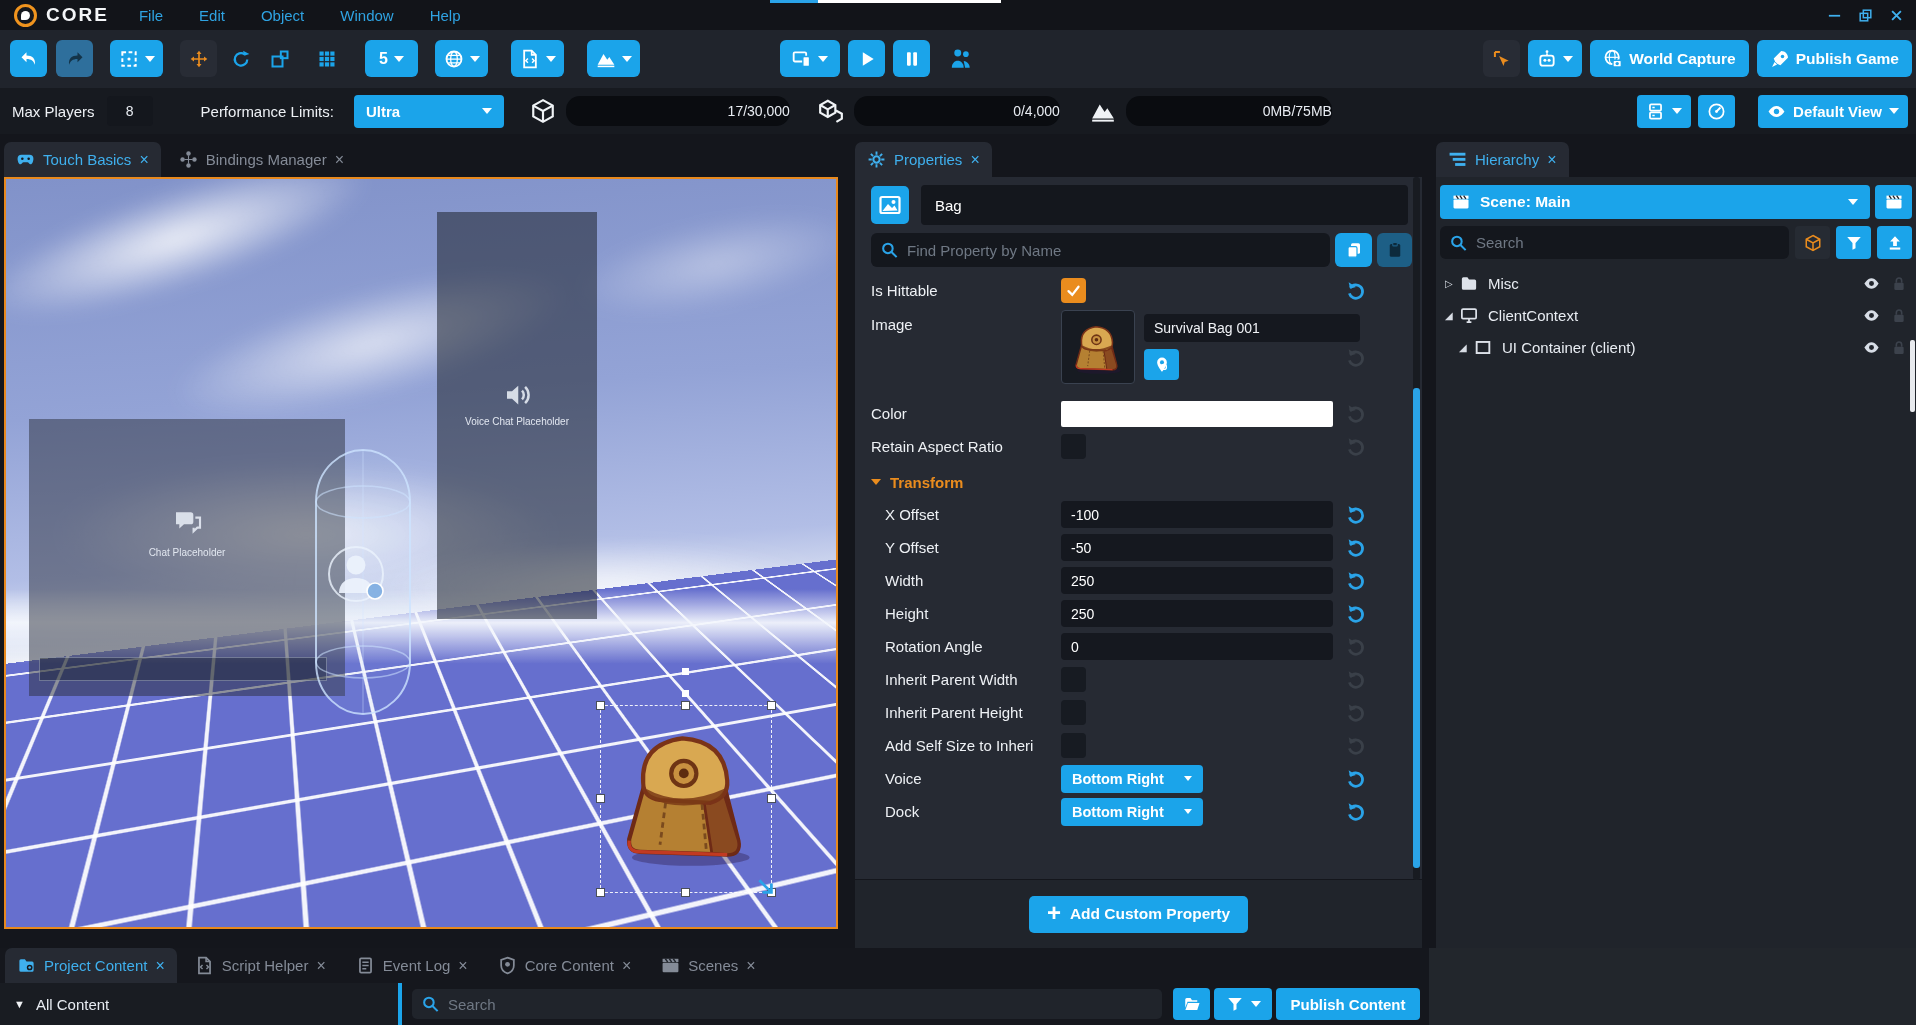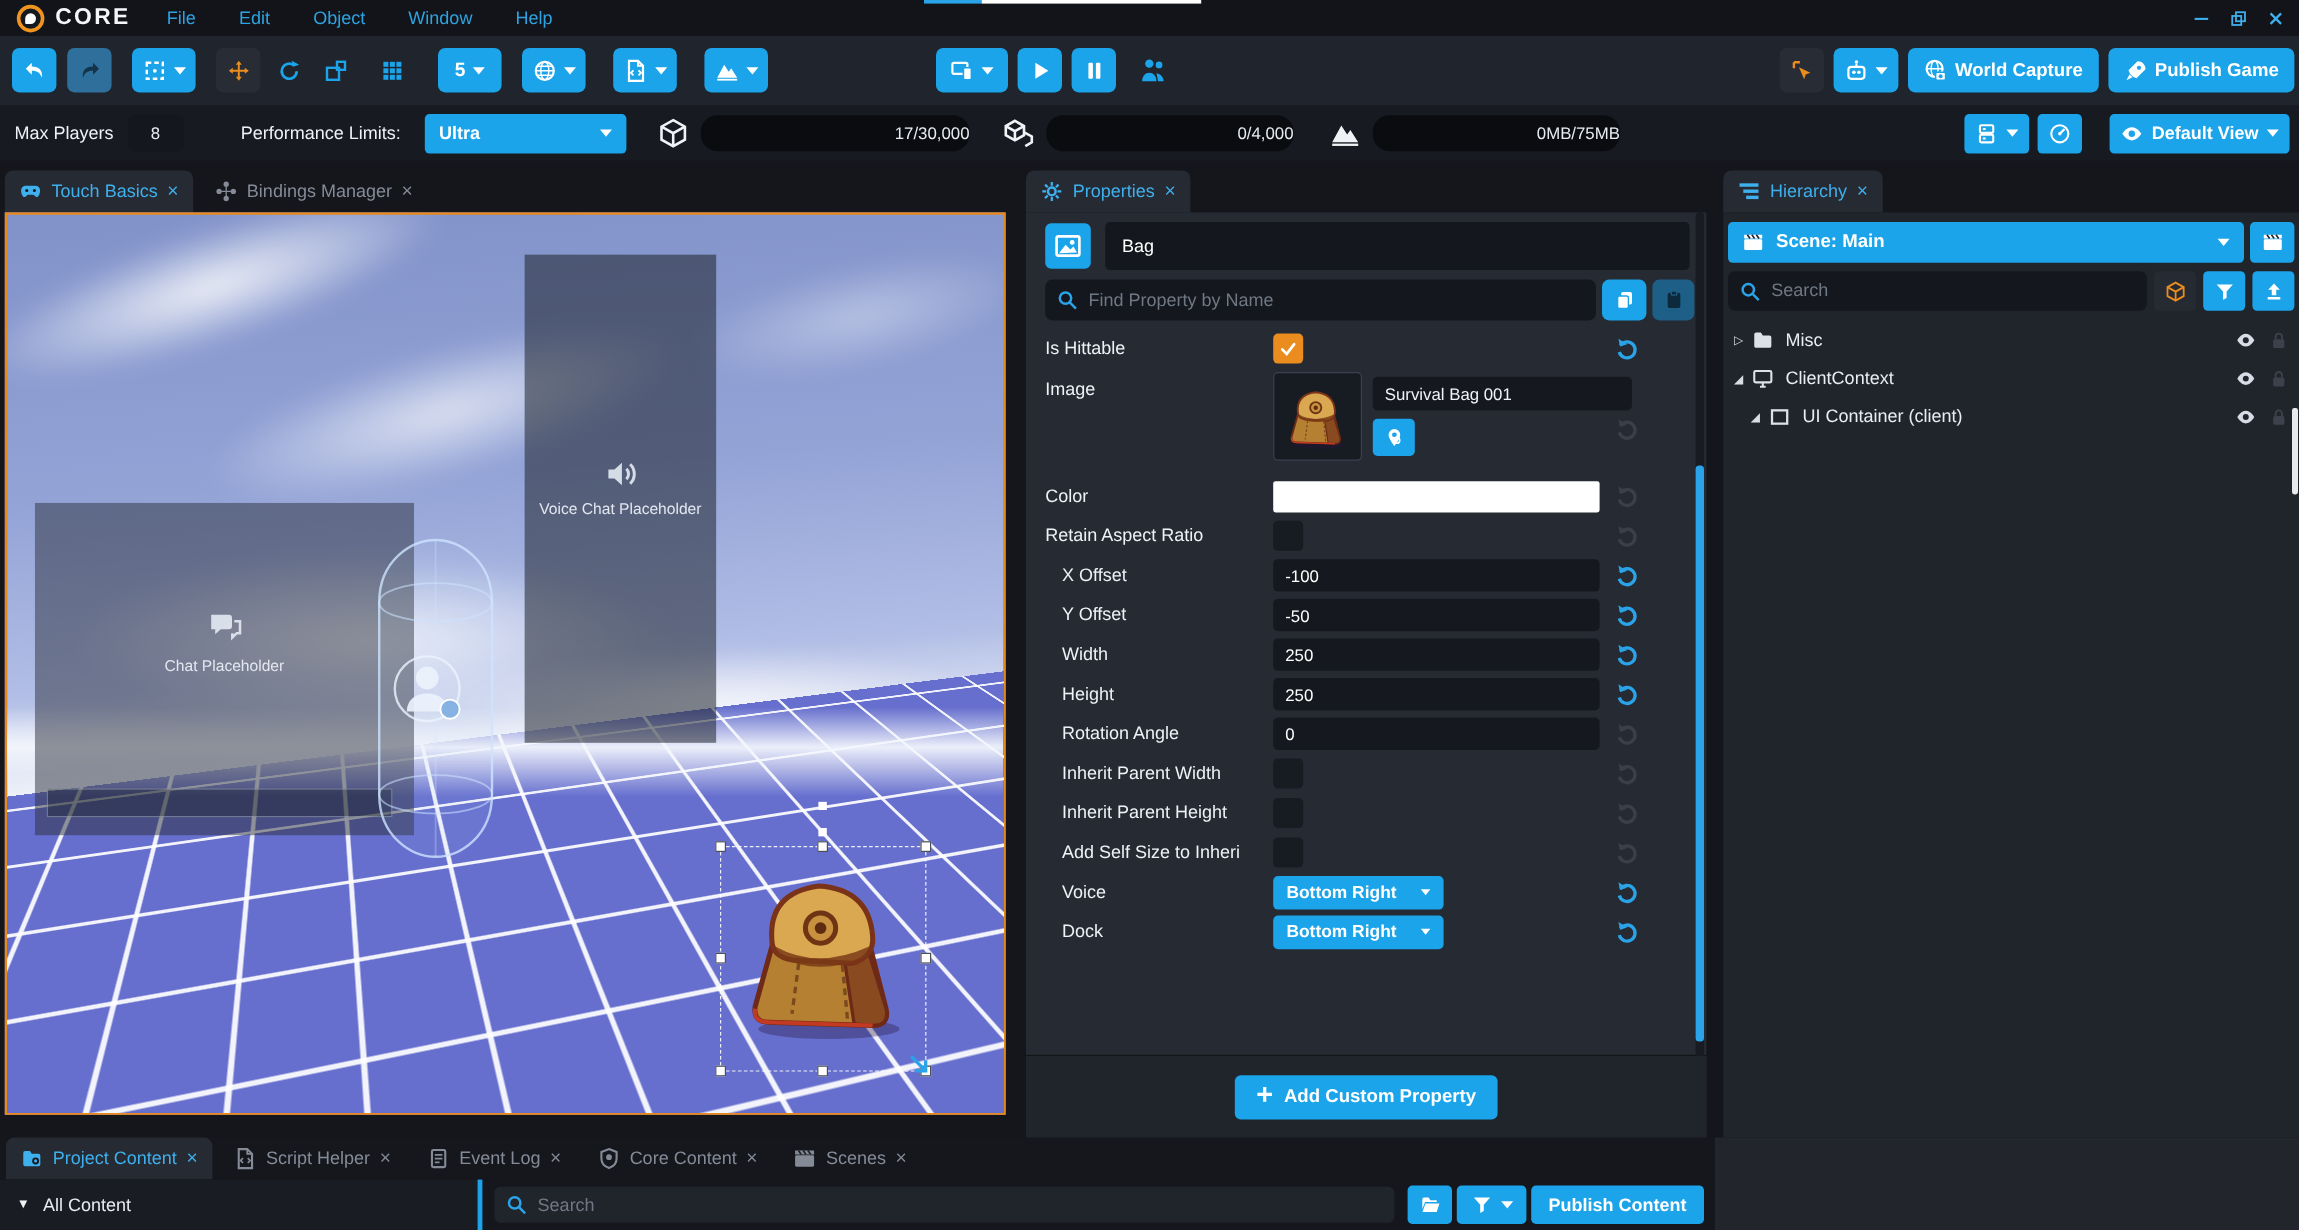--- a/index.html
+++ b/index.html
@@ -75,21 +75,21 @@
            background-image:
              repeating-linear-gradient(90deg,rgba(255,255,255,0.92) 0 3px,transparent 3px 64px),
              repeating-linear-gradient(0deg,rgba(255,255,255,0.92) 0 3px,transparent 3px 64px);
            transform-origin:50% 0;transform:perspective(620px) rotateX(57deg) rotateZ(-13deg);}
   .vp-haze{position:absolute;top:410px;left:0;right:0;height:75px;
            background:linear-gradient(180deg,rgba(243,246,252,0) 0%,rgba(243,246,252,0.95) 45%,rgba(200,207,240,0) 100%);}
   .ph{position:absolute;}
   .ph-chat{left:23px;top:240px;width:316px;height:277px;background:rgba(42,46,58,0.5);}
   .ph-voice{left:431px;top:33px;width:160px;height:407px;background:rgba(30,34,44,0.55);}
   .ph-icon{position:absolute;color:#e4e9f2;opacity:0.9;}
-  .ph-label{position:absolute;width:100%;text-align:center;font-size:13px;color:#e2e7f0;}
+  .ph-label{position:absolute;width:100%;text-align:center;font-size:10px;color:#e2e7f0;}
   .chat-inputbox{position:absolute;left:10px;top:238px;width:288px;height:24px;
                  background:rgba(18,22,30,0.35);border:1px solid rgba(200,210,230,0.4);box-sizing:border-box;}
   .capsule{position:absolute;left:290px;top:263px;width:134px;height:280px;}
   .bagwrap{position:absolute;left:598px;top:533px;width:168px;height:162px;}
   .bagwrap svg{width:100%;height:100%;}
   .sel{position:absolute;left:594px;top:526px;width:172px;height:188px;
        border:1.6px dashed rgba(255,255,255,0.9);box-sizing:border-box;}
   .sel .h{position:absolute;width:9px;height:9px;background:#fff;border:1px solid #4a4f58;box-sizing:border-box;}
   .h.tl{left:-5px;top:-5px}.h.t{left:calc(50% - 5px);top:-5px}.h.tr{right:-5px;top:-5px}
   .h.l{left:-5px;top:calc(50% - 5px)}.h.r{right:-5px;top:calc(50% - 5px)}
@@ -417,21 +417,21 @@
           </i>
           <span>Publish Game</span>
         </span>
     </div>
   </div>
 
   <div class="statsbar">
     <span class="stat-label">Max Players</span>
     <span class="val-box">8</span>
     <span class="stat-label" style="margin-left:48px">Performance Limits:</span>
-    <span class="sdd" style="width:168px;margin-left:20px">
+    <span class="sdd" style="width:150px;margin-left:20px">
         <span>Ultra</span>
         <span class="tri"></span>
       </span>
     <i class="ic stat-ic" style="margin-left:26px">
         <svg viewBox="0 0 24 24">
           <path d="M12 2 L21 7 V17 L12 22 L3 17 V7 Z" fill="none" stroke="currentColor" stroke-width="2"></path>
           <path d="M3 7 L12 12 L21 7 M12 12 V22" fill="none" stroke="currentColor" stroke-width="2"></path>
         </svg>
       </i>
     <span class="pill" style="width:224px">17/30,000</span>
@@ -706,20 +706,24 @@
           <div class="prow">
             <span class="plabel">Retain Aspect Ratio</span>
             <div class="pctl">
               <span class="cb"></span>
             </div>
             <span class="reset off"><i class="ic"><svg viewBox="0 0 24 24">
                   <path d="M5.8 8.5 a7.3 7.3 0 1 1 -1 6" fill="none" stroke="currentColor" stroke-width="3"></path>
                   <path d="M4 2.5 L5.5 9.5 L12 7.5 Z" fill="currentColor"></path>
                 </svg></i></span>
           </div>
+          <div class="sec">
+            <span class="tri"></span>
+            <span>Transform</span>
+          </div>
           <div class="prow indent">
             <span class="plabel">X Offset</span>
             <div class="pctl">
               <input class="pfield" value="-100" style="">
             </div>
             <span class="reset"><i class="ic"><svg viewBox="0 0 24 24">
                   <path d="M5.8 8.5 a7.3 7.3 0 1 1 -1 6" fill="none" stroke="currentColor" stroke-width="3"></path>
                   <path d="M4 2.5 L5.5 9.5 L12 7.5 Z" fill="currentColor"></path>
                 </svg></i></span>
           </div>

